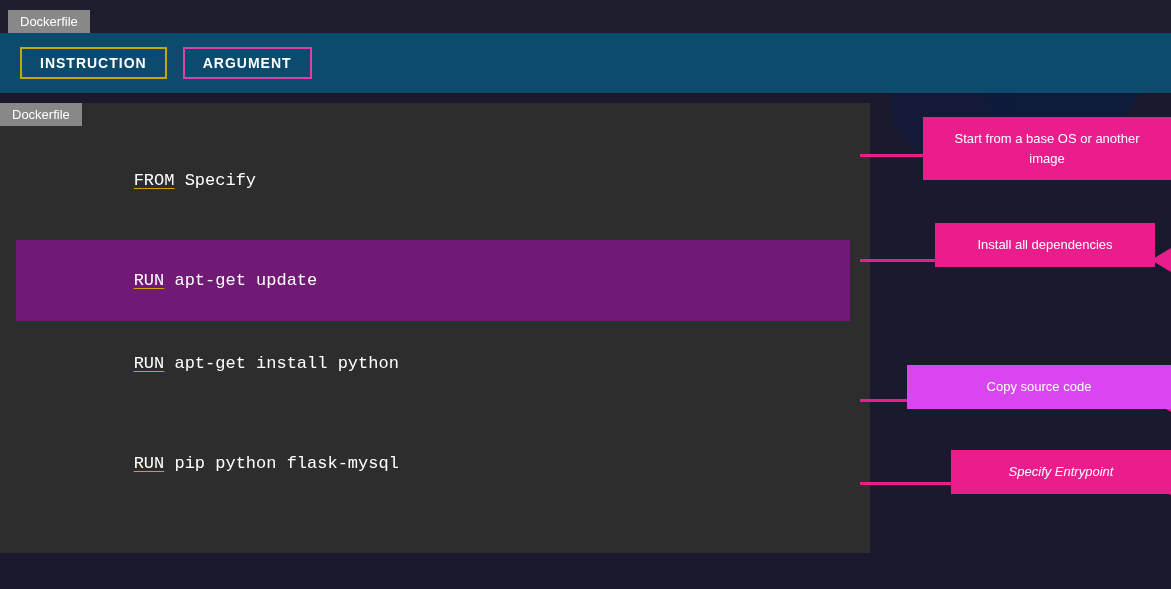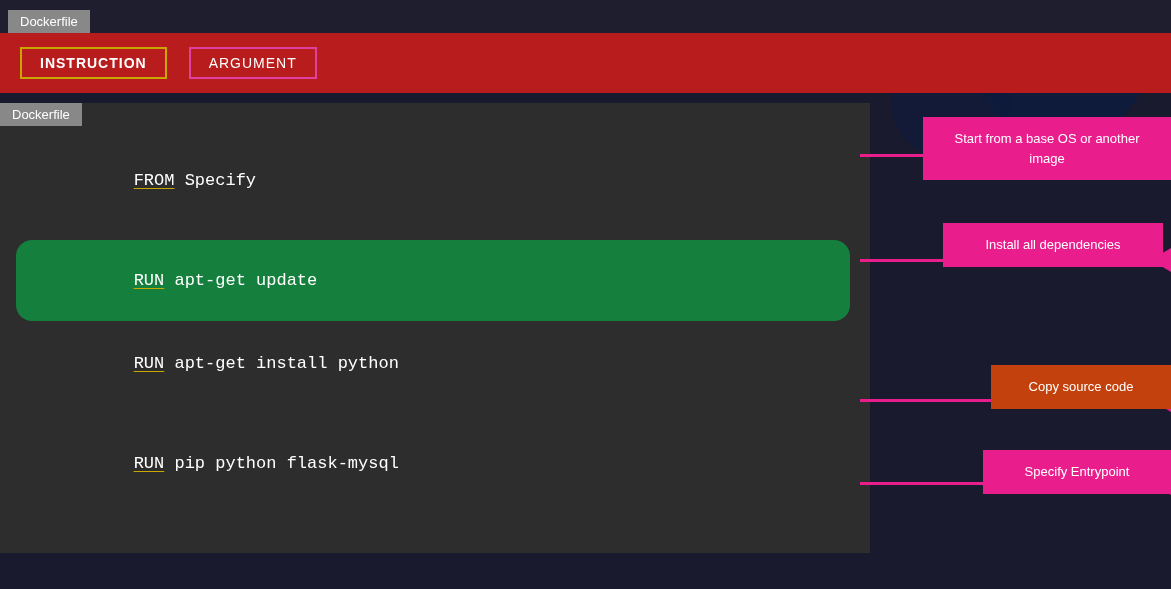--- a/index.html
+++ b/index.html
@@ -48,44 +48,44 @@
       color: #fff;
       font-size: 13px;
       font-family: Arial, sans-serif;
       padding: 4px 12px;
       display: inline-block;
       margin-left: 8px;
       margin-bottom: 0;
     }
 
     .instruction-row {
-      background: #b91c1c;
+      background: #0c4a6e;
       padding: 14px 20px 14px 20px;
       display: flex;
-      gap: 22px;
+      gap: 16px;
       align-items: center;
     }
 
     .label-instruction {
       border: 2px solid #c8a800;
       color: #ffffff;
       font-family: Arial, sans-serif;
       font-size: 14px;
       font-weight: bold;
       padding: 6px 18px;
       letter-spacing: 1px;
       background: transparent;
     }
 
     .label-argument {
       border: 2px solid #e040a0;
       color: #ffffff;
       font-family: Arial, sans-serif;
       font-size: 14px;
-      font-weight: normal;
+      font-weight: bold;
       padding: 6px 18px;
       letter-spacing: 1px;
       background: transparent;
     }
 
     
     .main-section {
       position: relative;
       display: flex;
       width: 100%;
@@ -131,25 +131,24 @@
     .kw-yellow {
       color: #ffffff;
       text-decoration: underline;
       text-decoration-color: #c8a800;
       text-underline-offset: 3px;
       margin-left: 32px;
     }
 
     
     .line-highlight {
-      background: #15803d;
+      background: #701a75;
       display: block;
       padding: 0 4px;
       margin-left: -4px;
-      border-radius: 16px;
     }
   </style>
 </head>
 <body>
 
 <div class="bg-circle-1"></div>
 <div class="bg-circle-2"></div>
 
 <div class="top-section">
   <div class="dockerfile-tab-top">Dockerfile</div>
@@ -195,35 +194,35 @@
     </div>
     <div style="position:absolute; top: 14px; right: 0; background:#e91e8c; color:#fff; font-family:Arial,sans-serif; font-size:13px; padding:12px 16px; text-align:center; width:248px; line-height:1.5;">
       <span>Start from a base OS or
 another image</span>
     </div>
 
     <div style="position:absolute; top: 145px; left:0; right:0; display:flex; align-items:center;">
       <div style="flex: 1; height:3px; background:#e91e8c;"></div>
       <div style="width:0; height:0; border-top: 12px solid transparent; border-bottom: 12px solid transparent; border-right: 20px solid #e91e8c;"></div>
     </div>
-    <div style="position:absolute; top: 120px; right: 8px; background:#e91e8c; color:#fff; font-family:Arial,sans-serif; font-size:13px; padding:12px 16px; text-align:center; width:220px; line-height:1.5;">
+    <div style="position:absolute; top: 120px; right: 16px; background:#e91e8c; color:#fff; font-family:Arial,sans-serif; font-size:13px; padding:12px 16px; text-align:center; width:220px; line-height:1.5;">
       <span>Install all dependencies</span>
     </div>
 
     <div style="position:absolute; top: 285px; left:0; right:0; display:flex; align-items:center;">
       <div style="flex: 1; height:3px; background:#e91e8c;"></div>
       <div style="width:0; height:0; border-top: 12px solid transparent; border-bottom: 12px solid transparent; border-right: 20px solid #e91e8c;"></div>
     </div>
-    <div style="position:absolute; top: 262px; right: 0; background:#c2410c; color:#fff; font-family:Arial,sans-serif; font-size:13px; padding:12px 16px; text-align:center; width:180px; line-height:1.5;">
+    <div style="position:absolute; top: 262px; right: 0; background:#d946ef; color:#fff; font-family:Arial,sans-serif; font-size:13px; padding:12px 16px; text-align:center; width:264px; line-height:1.5;">
       <span>Copy source code</span>
     </div>
 
     <div style="position:absolute; top: 368px; left:0; right:0; display:flex; align-items:center;">
       <div style="flex: 1; height:3px; background:#e91e8c;"></div>
       <div style="width:0; height:0; border-top: 12px solid transparent; border-bottom: 12px solid transparent; border-right: 20px solid #e91e8c;"></div>
     </div>
-    <div style="position:absolute; top: 347px; right: 0; background:#e91e8c; color:#fff; font-family:Arial,sans-serif; font-size:13px; padding:12px 16px; text-align:center; width:188px; line-height:1.5;">
+    <div style="position:absolute; top: 347px; right: 0; background:#e91e8c; color:#fff; font-family:Arial,sans-serif; font-size:13px; padding:12px 16px; text-align:center; width:220px; line-height:1.5;font-style:italic;">
       <span>Specify Entrypoint</span>
     </div>
 
   </div>
 
 </div>
 
 </body></html>

